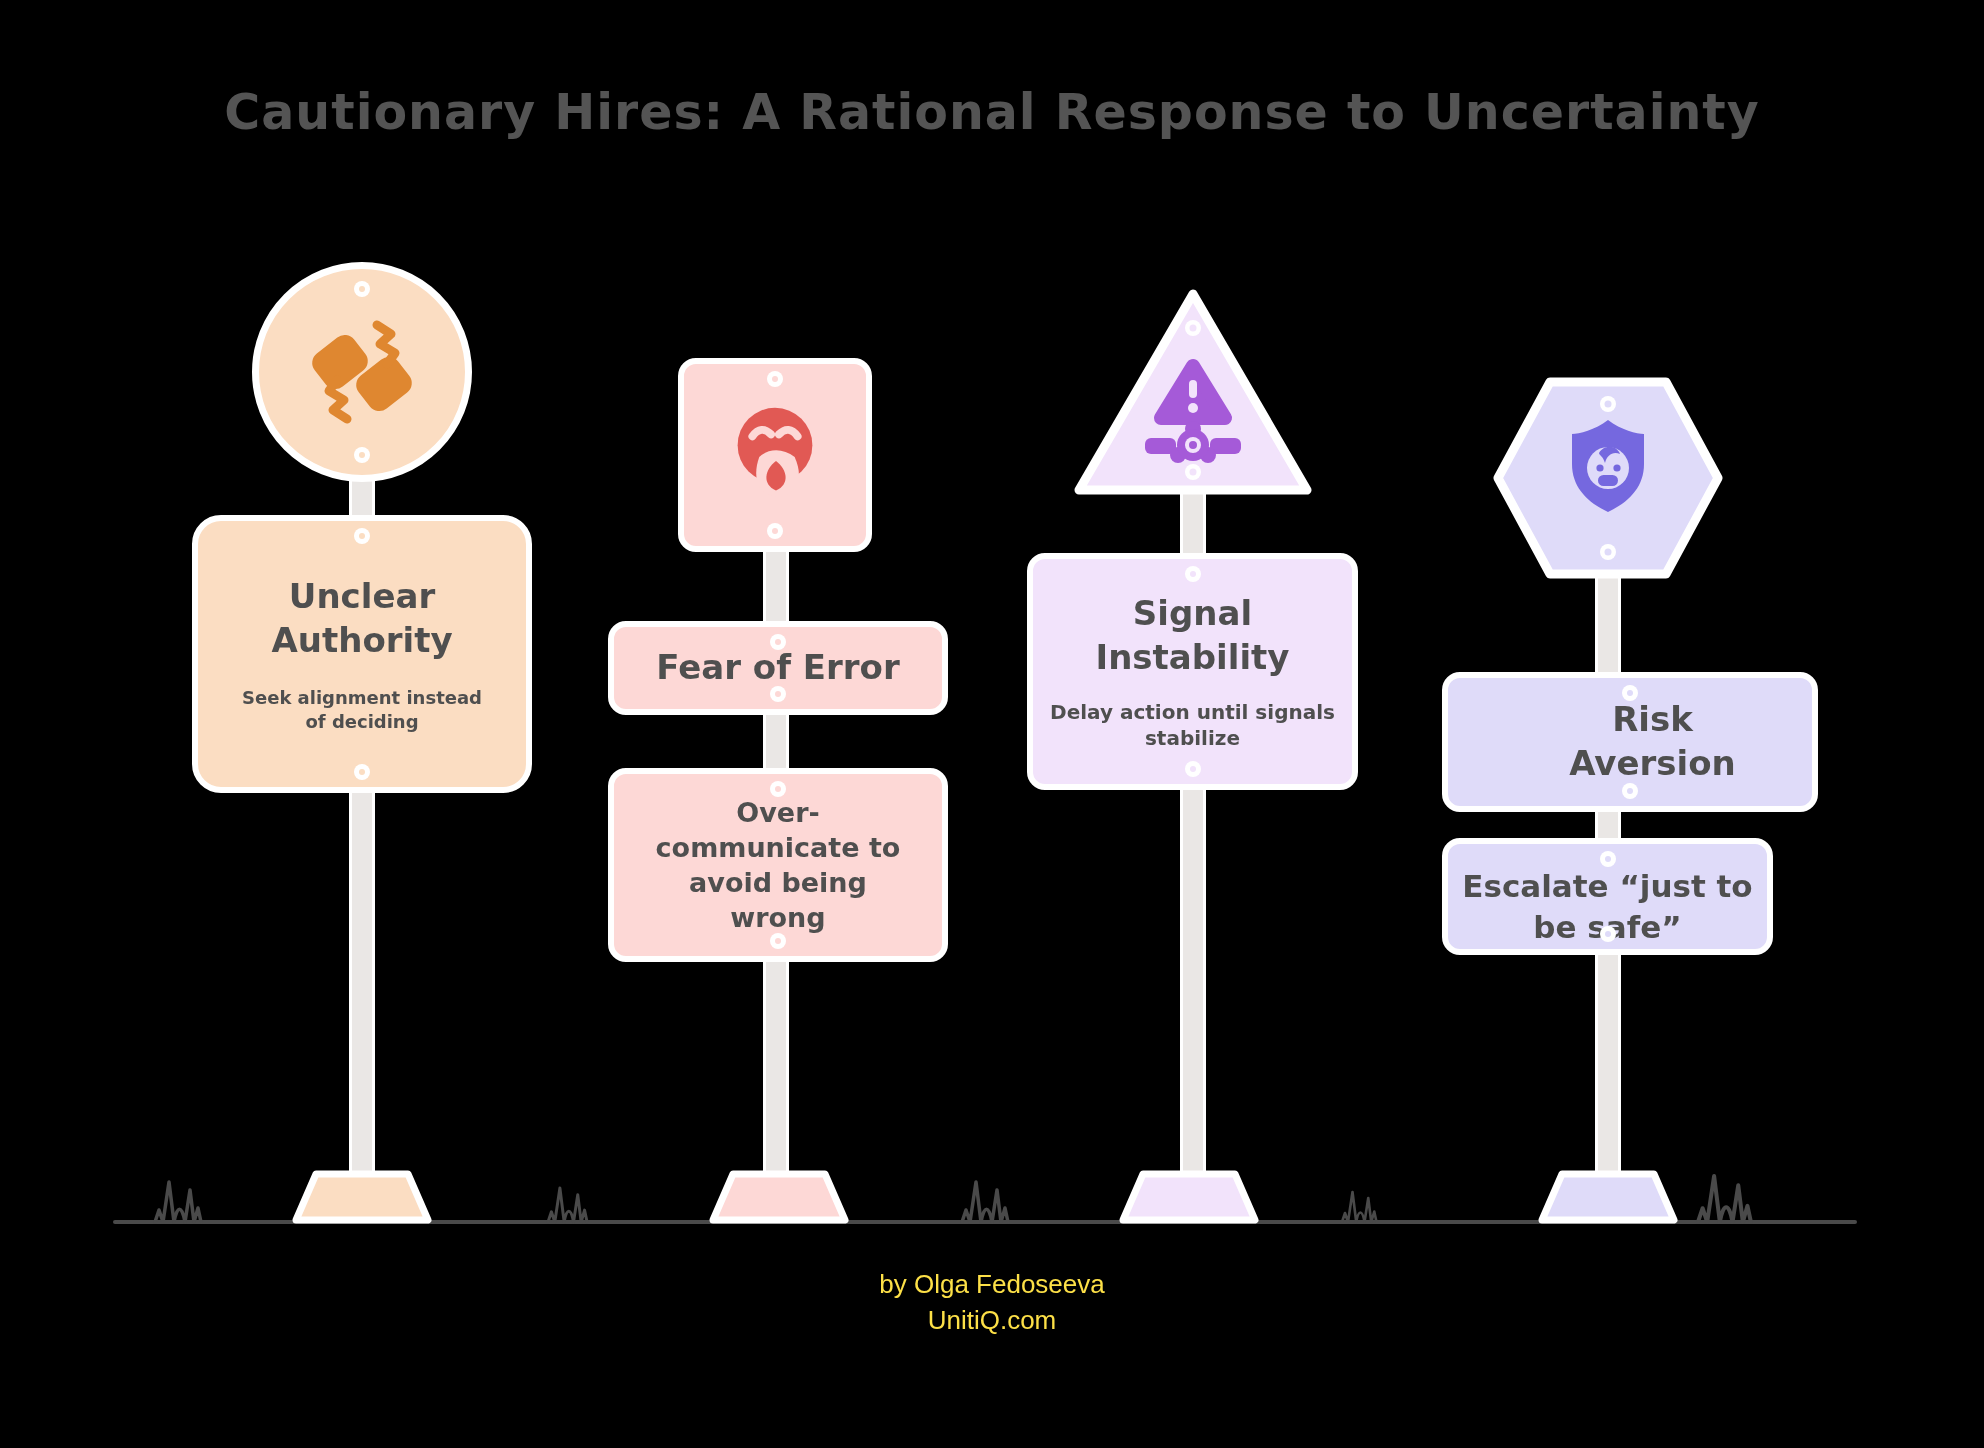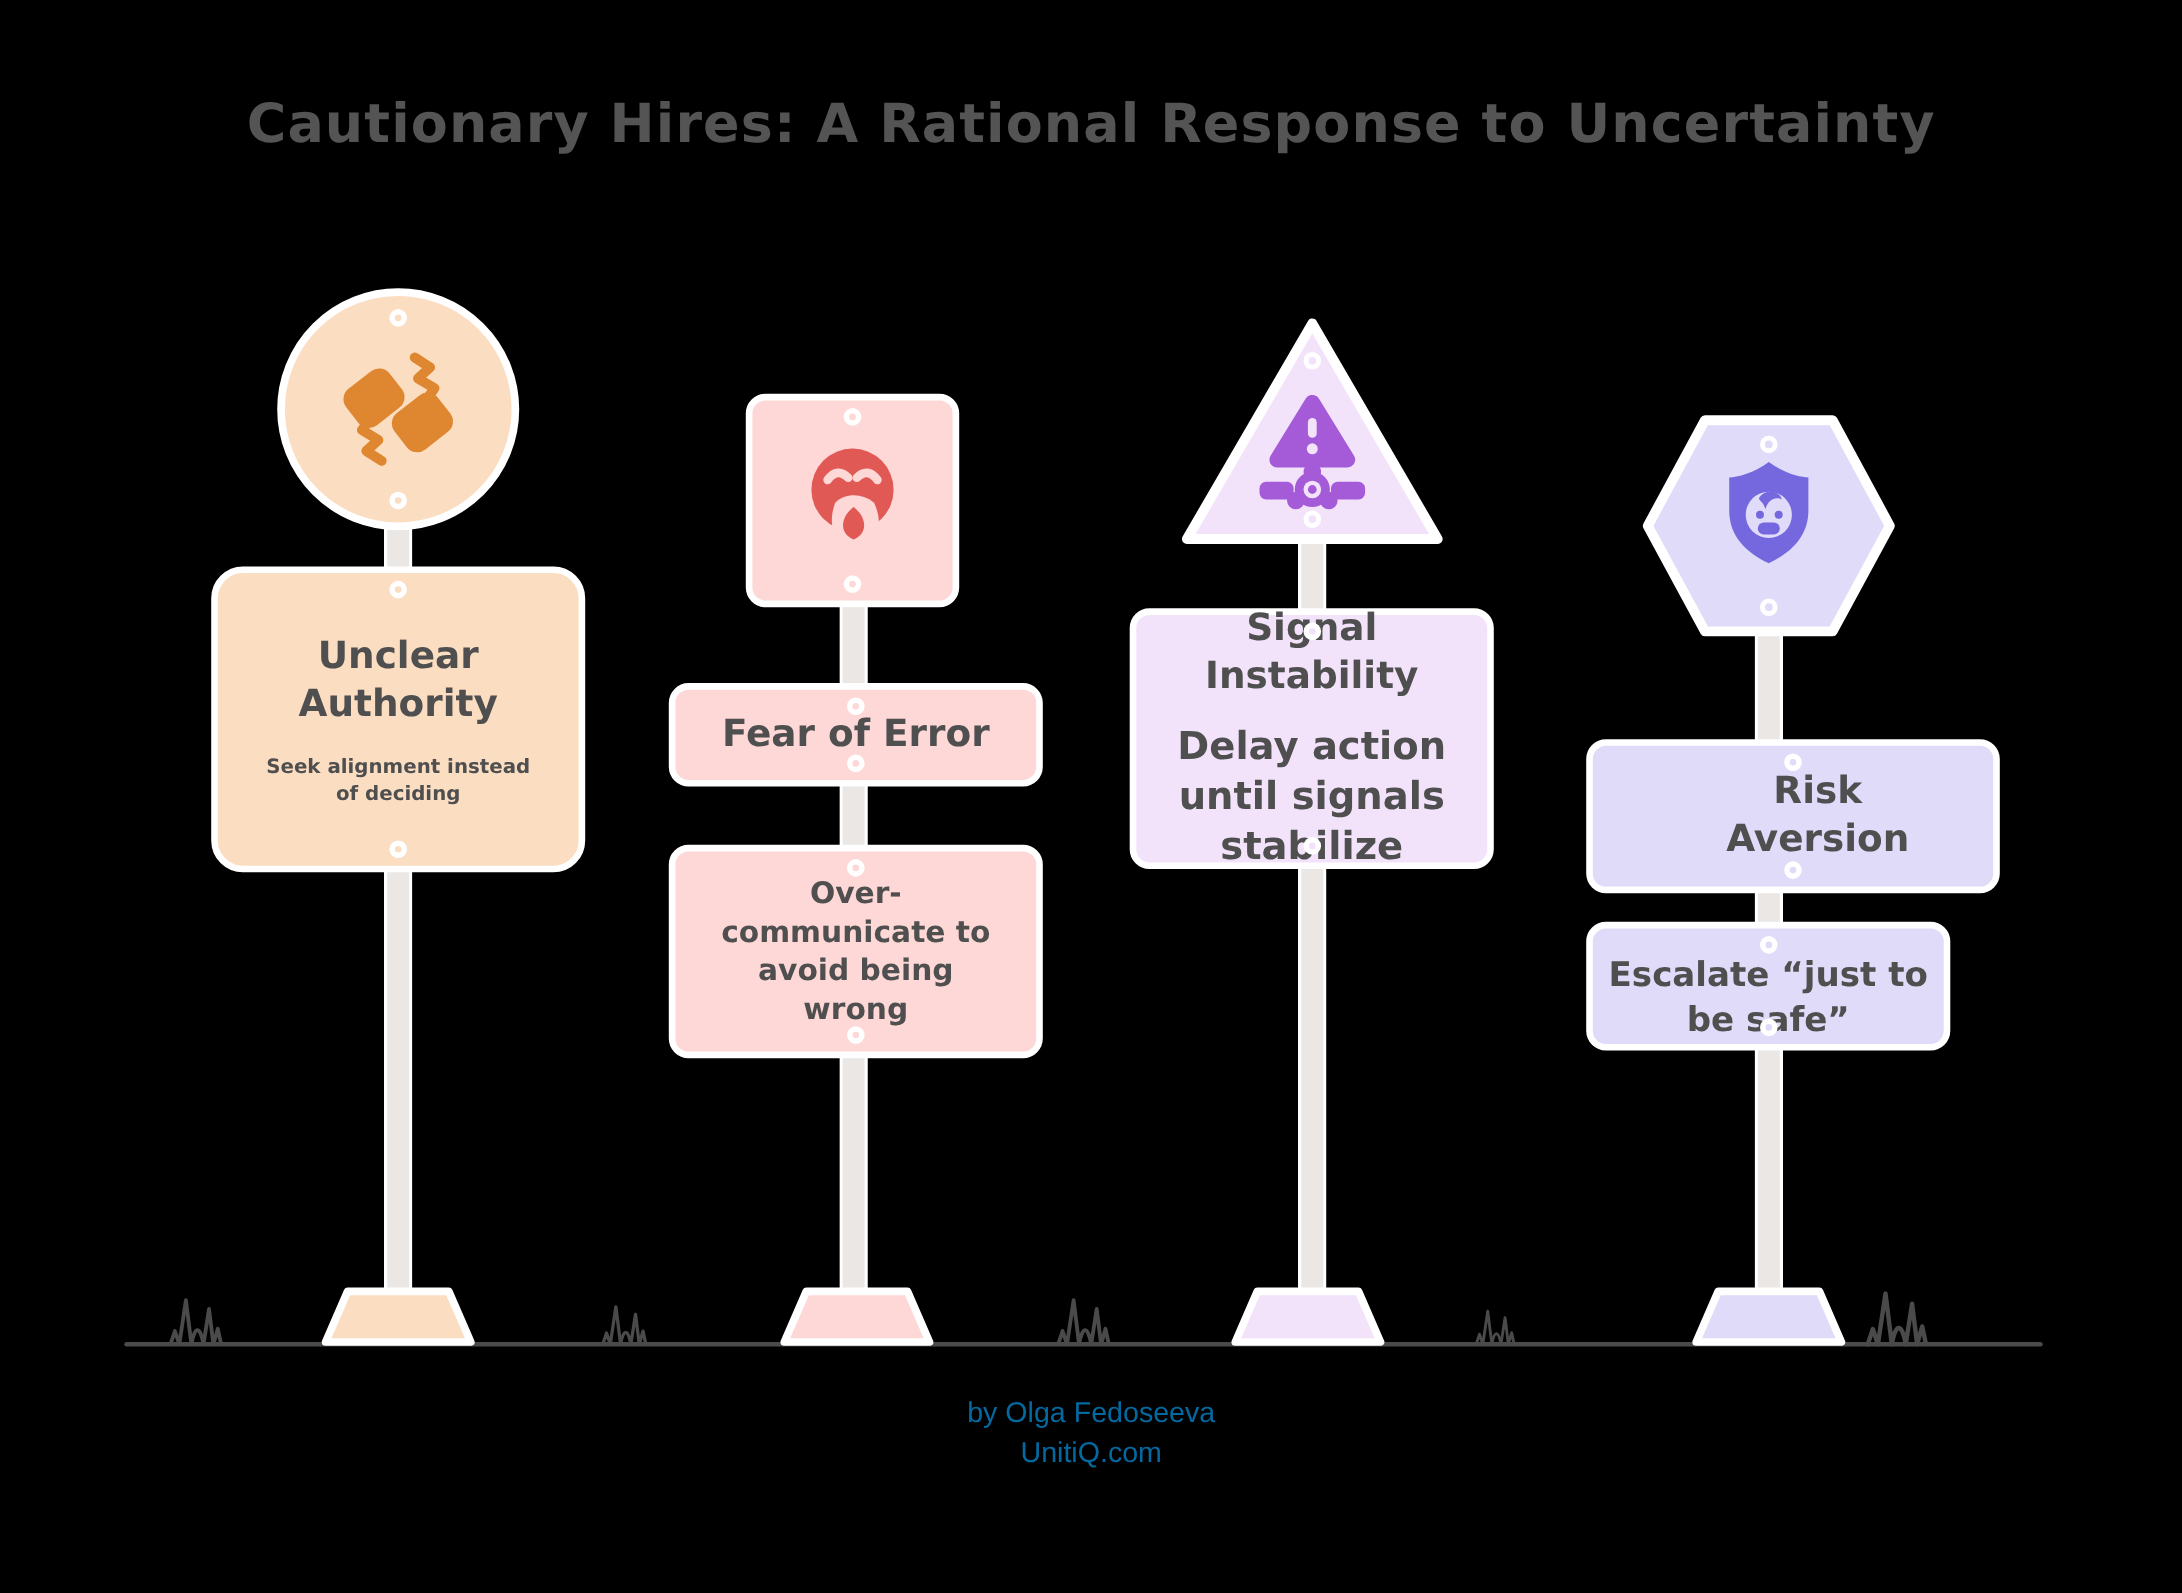--- a/index.html
+++ b/index.html
@@ -43,42 +43,42 @@
   .sign-title { font-size:34px; line-height:1.28; }
   .sign-body  { font-size:18px; line-height:1.3; }
   .s1 { left:192px; top:515px; width:328px; height:266px;border-radius:29px; }
   .s1 .sign-title { max-width:300px; }
   .s1 .sign-body  { max-width:250px; margin-top:24px; }
   .s2a { left:608px; top:621px; width:328px; height:82px; }
   .s2b { left:608px; top:768px; width:328px; height:182px; }
   .s2b .sign-body { font-size:27px; max-width:255px; }
   .s3 { left:1027px; top:553px; width:319px; height:225px; }
   .s3 .sign-title { max-width:300px; }
-  .s3 .sign-body  { font-size:35px; max-width:305px; margin-top:20px; }
+  .s3 .sign-body  { font-size:20px; max-width:305px; margin-top:20px; }
   .s4a { left:1442px; top:672px; width:319px; height:128px;padding-left:45px; }
   .s4a .sign-title { max-width:230px; }
   .s4b { left:1442px; top:838px; width:319px; height:105px; }
   .s4b .sign-body { font-size:31px; max-width:292px;margin-top:20px; }
 
   .screw {
     position:absolute; left:50%; transform:translateX(-50%);
     width:16px; height:16px; border-radius:50%; background:#ffffff;
   }
   .screw::after {
     content:""; position:absolute; inset:5px; border-radius:50%;
     background:var(--fill);
   }
   .screw.top { top:7px; } .screw.bot { bottom:7px; }
   .head-circle .screw.top { top:12px; } .head-circle .screw.bot { bottom:12px; }
 
   .ground { position:absolute; left:100px; top:1130px; z-index:0; }
   .footer {
     position:absolute; top:1266px; left:0; width:100%; text-align:center;
     font-family:"Liberation Sans", sans-serif; font-size:26px;
-    color:#0369a1; line-height:1.4; z-index:3;
+    color:#fde047; line-height:1.4; z-index:3;
   }
 </style>
 </head>
 <body>
 
 <div class="canvas">
 
   <div class="title">Cautionary Hires: A Rational Response to Uncertainty</div>
 
   <svg class="ground" width="1784" height="130" viewBox="0 0 1784 130">

